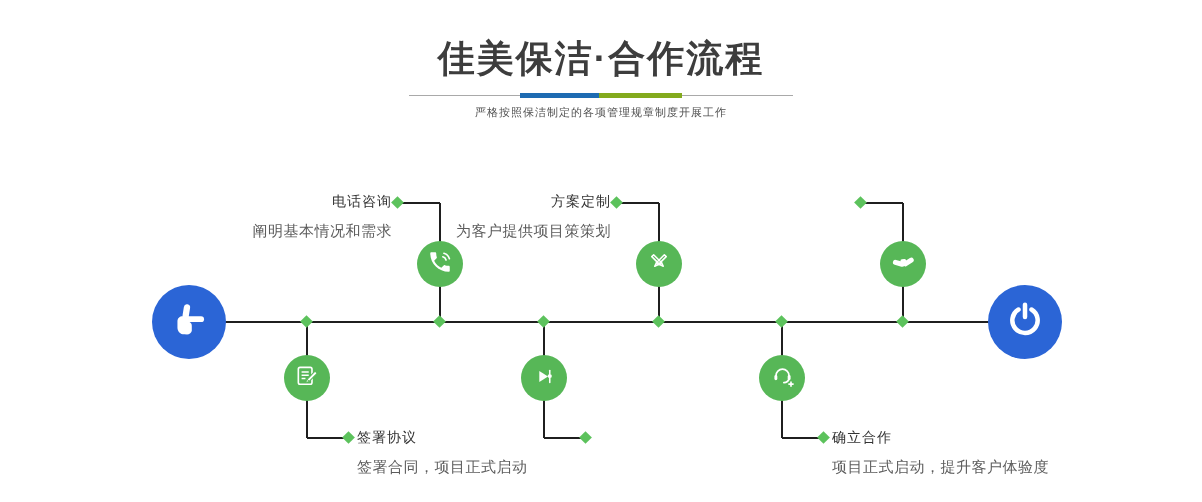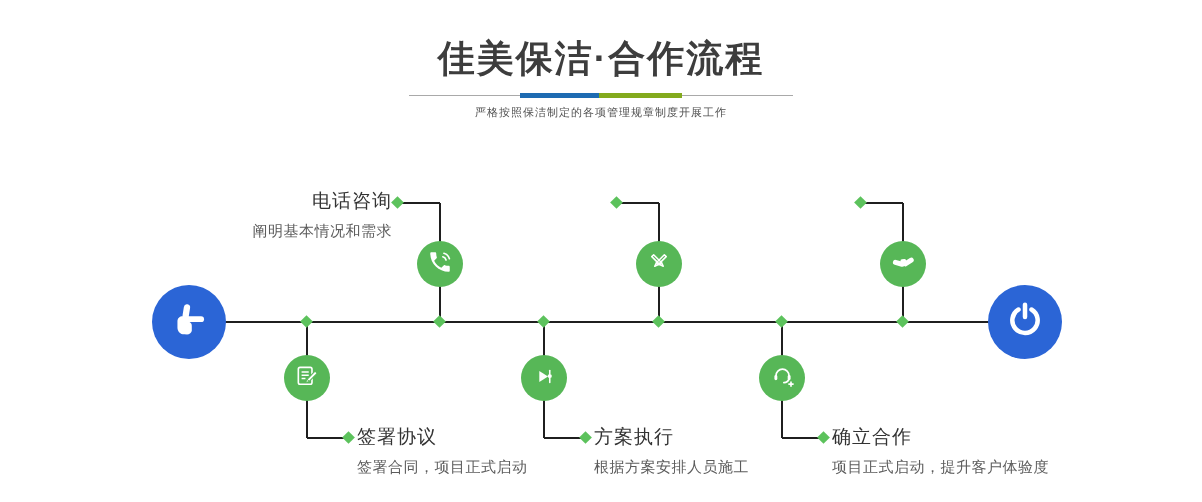--- a/index.html
+++ b/index.html
@@ -50,21 +50,21 @@
          display:flex;align-items:center;justify-content:center;z-index:4;}
   .bnode.start{left:152px;top:285px;}
   .bnode.end{left:988px;top:285px;}
 
   
   .step-label{position:absolute;z-index:2;}
   .step-label.top{text-align:right;top:190px;}
   .step-label.bottom{text-align:left;top:426px;}
   .lab1{right:810px;} .lab2{right:591px;} .lab3{right:348px;}
   .lab4{left:357px;}  .lab5{left:594px;}  .lab6{left:832px;}
-  .step-title{font-size:19px;color:#333333;letter-spacing:1px;line-height:22px;}
+  .step-title{font-size:14px;color:#333333;letter-spacing:1px;line-height:22px;}
   .step-desc{font-size:15px;color:#5c5c5c;letter-spacing:0.5px;margin-top:10px;line-height:17px;white-space:nowrap;}
 </style>
 </head>
 <body>
 
 <div class="canvas">
 
   <div class="header">
     <h1 class="page-title">佳美保洁·合作流程</h1>
     <div class="divider">
@@ -200,27 +200,27 @@
         <rect x="16.6" y="10.6" width="2.6" height="4.8" rx="1.3" fill="#fff"></rect>
         <path fill="#fff" d="M18.8 16.5h1.5v1.6h1.6v1.5h-1.6v1.6h-1.5v-1.6h-1.6V18h1.6z"></path>
       </svg>
     </span>
   </div>
 
   <div class="step-label top lab1">
     <div class="step-title">电话咨询</div>
     <div class="step-desc">阐明基本情况和需求</div>
   </div>
+  <div class="step-label top lab2">
+    <div class="step-title">方案定制</div>
+    <div class="step-desc">为客户提供项目策策划</div>
+  </div>
 
   <div class="step-label bottom lab4">
     <div class="step-title">签署协议</div>
     <div class="step-desc">签署合同，项目正式启动</div>
   </div>
-  <div class="step-label bottom lab5">
-    <div class="step-title">方案执行</div>
-    <div class="step-desc">根据方案安排人员施工</div>
-  </div>
   <div class="step-label bottom lab6">
     <div class="step-title">确立合作</div>
     <div class="step-desc">项目正式启动，提升客户体验度</div>
   </div>
 
 </div>
 
 </body></html>

